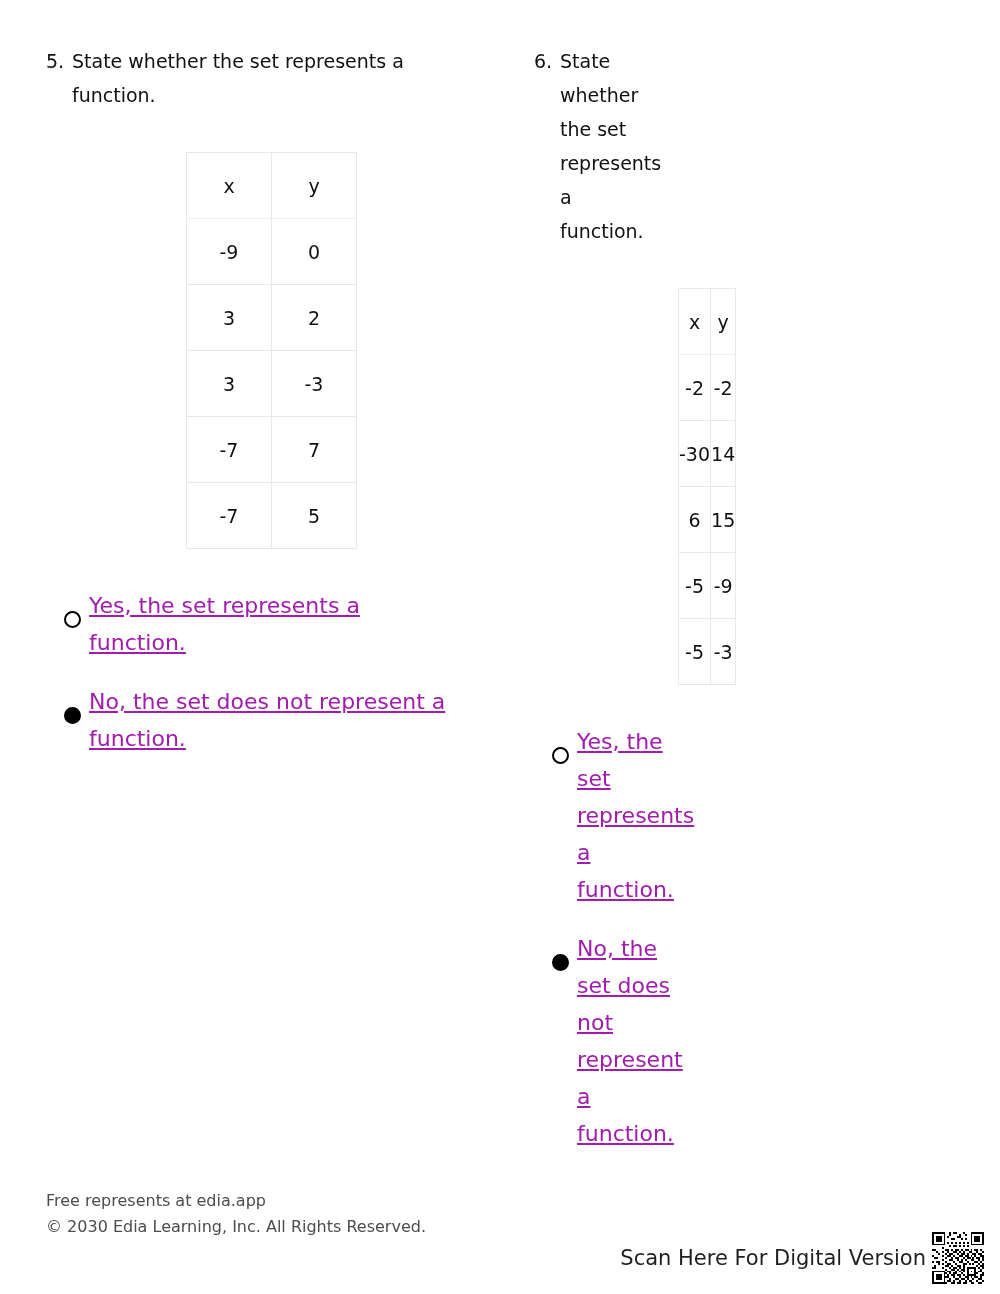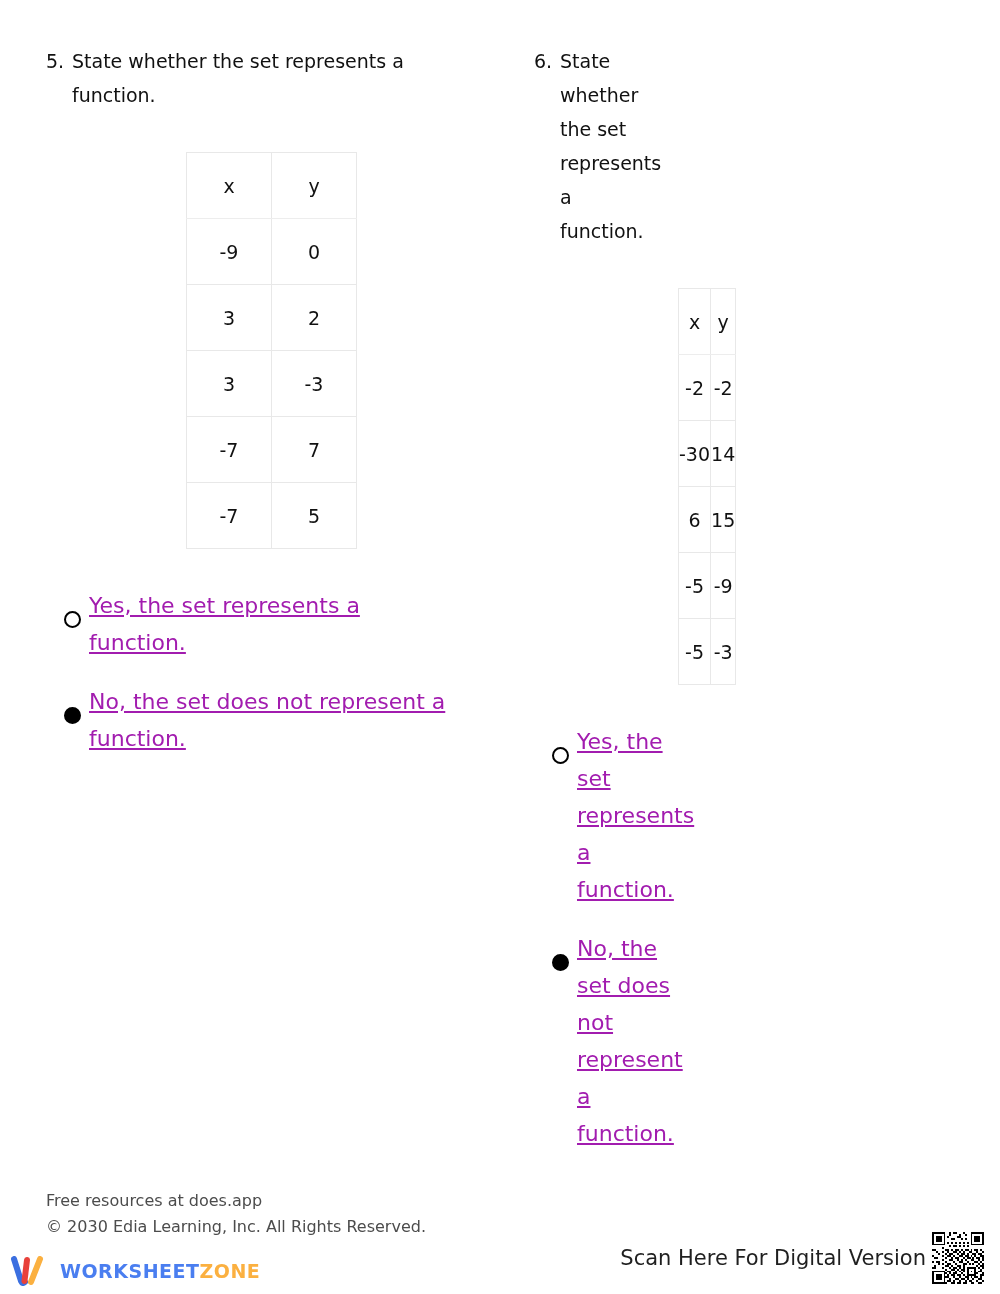--- a/index.html
+++ b/index.html
@@ -274,36 +274,24 @@
           <span class="radio filled"></span>
           <span class="option-label">No, the set does not represent a function.</span>
         </div>
       </div>
 
     </div>
 
   </div>
 
   <div class="footer">
-    <div>Free resources at does.app</div>
+    <div>Free represents at edia.app</div>
     <div>© 2030 Edia Learning, Inc. All Rights Reserved.</div>
   </div>
 
-  <div class="logo">
-    <span class="logo-mark">
-      <svg width="42" height="30" viewBox="0 0 42 30" xmlns="http://www.w3.org/2000/svg">
-        <path d="M4 3 L11 25 Q12.5 28.5 15 26" stroke="#3b6fe0" stroke-width="6" stroke-linecap="round" fill="none"></path>
-        <path d="M17 4 L14.5 25" stroke="#e8413a" stroke-width="6" stroke-linecap="round" fill="none"></path>
-        <path d="M30 3 L21 26" stroke="#fbb040" stroke-width="6" stroke-linecap="round" fill="none"></path>
-      </svg>
-    </span>
-    <span class="logo-text">
-      <span class="logo-word-1">WORKSHEET</span><span class="logo-word-2">ZONE</span>
-    </span>
-  </div>
 
   <div class="scan">
     <span class="scan-text">Scan Here For Digital Version</span>
     <span>
       <svg class="qr" width="56" height="56" viewBox="0 0 29 29" shape-rendering="crispEdges" xmlns="http://www.w3.org/2000/svg">
         <rect width="29" height="29" fill="#ffffff"></rect>
         <g fill="#000000">
 
           <path d="M1 1h7v7h-7z"></path>
             <path d="M2 2h5v5h-5z" fill="#ffffff"></path>

